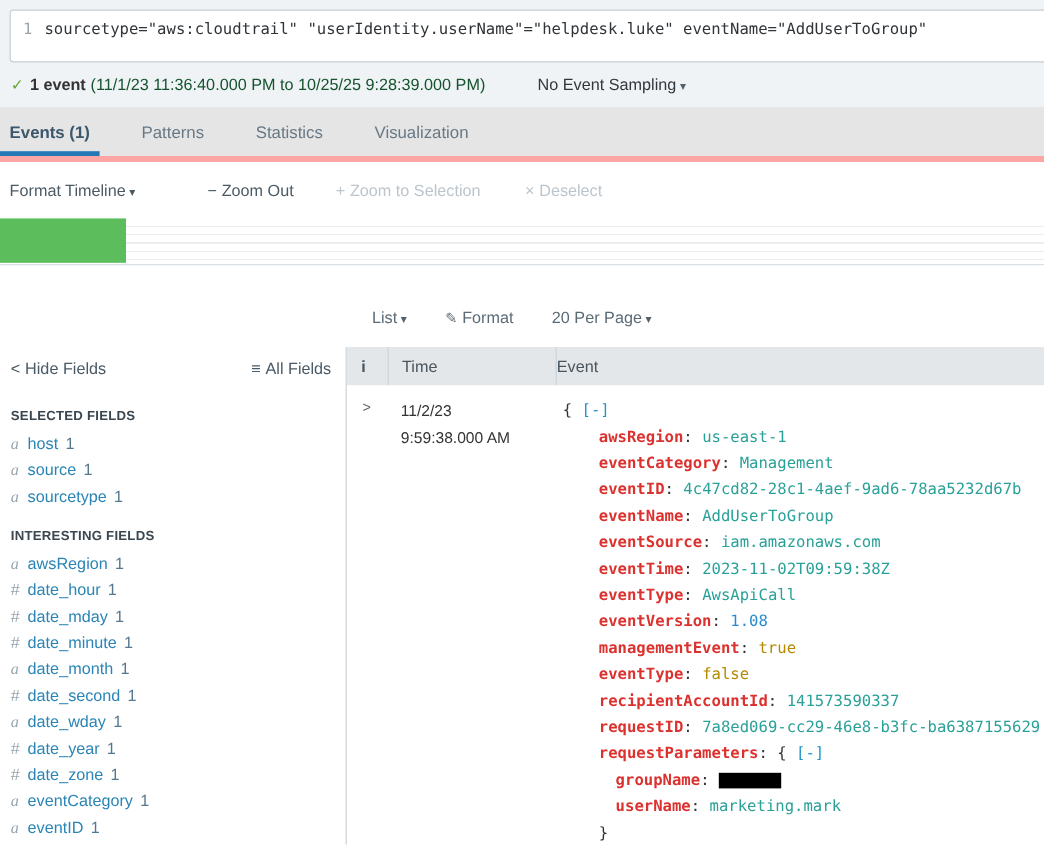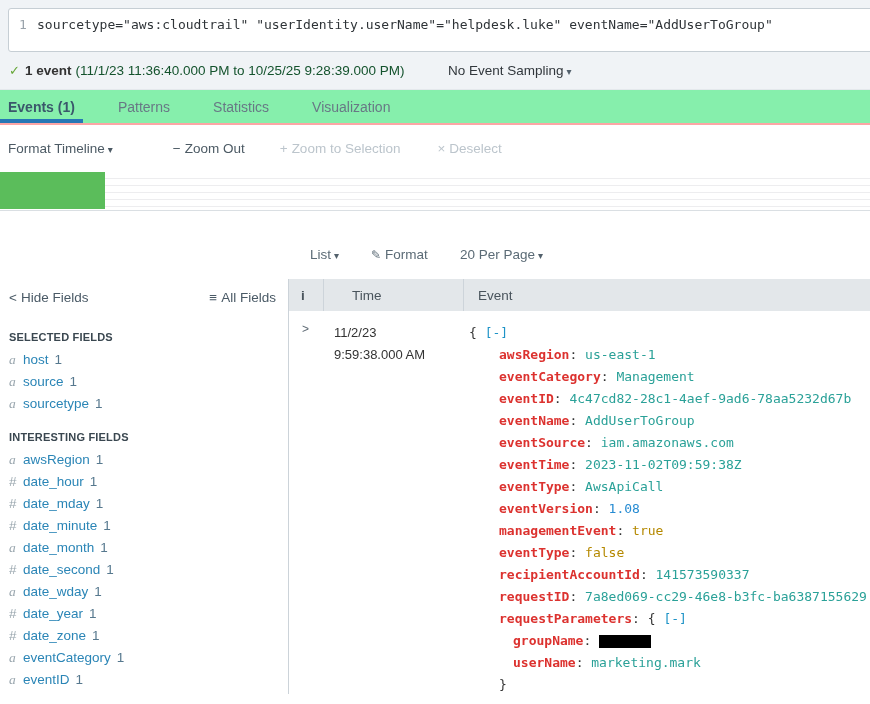--- a/index.html
+++ b/index.html
@@ -13,21 +13,21 @@
   .line-no { width:28px; text-align:center; color:#9aa3ab; font-family:"DejaVu Sans Mono", monospace; font-size:13px; }
   .query { font-family:"DejaVu Sans Mono", monospace; font-size:13px; color:#2f3438; white-space:nowrap; overflow:hidden; }
   .result-bar { position:relative; height:36px; display:flex; align-items:center; padding-left:9px; font-size:13.5px; }
   .check { color:#65a637; margin-right:5px; font-size:13px; }
   .count-label { font-weight:bold; color:#333; margin-right:4px; }
   .range-label { color:#14532d; }
   .sampling { position:absolute; left:448px; color:#31373c; cursor:pointer; }
   .caret { font-size:10px; color:#53616c; margin-left:3px; }
 
   
-  .tabs { height:35px; border-bottom:2px solid #fca5a5; display:flex; align-items:stretch; background:#86efac; }
+  .tabs { height:45px; border-bottom:5px solid #fca5a5; display:flex; align-items:stretch; background:#e5e5e5; }
   .tab { padding:0 8px; margin-right:27px; display:flex; align-items:center; font-size:14px;
          color:#687885; cursor:pointer; border-bottom:4px solid transparent; padding-top:4px; }
   .tab.active { color:#3a576b; font-weight:bold; border-bottom-color:#2677b5; }
 
   
   .tl-toolbar { height:47px; display:flex; align-items:center; font-size:13.5px; color:#4c5a64; background:#fff; }
   .tl-btn { cursor:pointer; white-space:nowrap; }
   .tl-btn .caret { color:#4c5a64; }
   .tl-format { margin-left:8px; }
   .tl-zoomout { margin-left:60px; }
@@ -60,22 +60,22 @@
   .field-row { line-height:22px; font-size:13.5px; white-space:nowrap; cursor:pointer; }
   .field-prefix { display:inline-block; width:14px; color:#98a5ad; }
   .field-prefix.alpha { font-style:italic; font-family:"Liberation Serif", serif; }
   .field-name { color:#2a85b6; margin-right:6px; }
   .field-count { color:#56788e; }
 
   
   .etable { flex:1; overflow:hidden; }
   .ehead { display:flex; height:32px; background:#e3e7ea; align-items:center; font-size:13.5px; color:#49545c; }
   .ehead .h-info { width:34px; padding-left:12px; font-weight:bold; }
-  .ehead .h-time { width:140px; padding-left:28px; border-left:1px solid #cdd4da; height:100%; display:flex; align-items:center; }
-  .ehead .h-event { flex:1; padding-left:14px; border-left:1px solid #cdd4da; height:100%; display:flex; align-items:center; }
+  .ehead .h-time { width:140px; padding-left:11px; border-left:1px solid #cdd4da; height:100%; display:flex; align-items:center; }
+  .ehead .h-event { flex:1; padding-left:0; border-left:1px solid #cdd4da; height:100%; display:flex; align-items:center; }
   .erow { display:flex; padding-top:11px; }
   .c-expand { width:34px; padding-left:13px; color:#5f6b75; font-size:12px; cursor:pointer; }
   .c-time { width:140px; padding-left:11px; font-size:13px; line-height:22px; color:#333; }
   .c-event { flex:1; padding-left:4px; }
   .json-line { font-family:"DejaVu Sans Mono", monospace; font-size:13px; line-height:22px; white-space:nowrap; }
   .indent-0 { padding-left:2px; }
   .indent-1 { padding-left:32px; }
   .indent-2 { padding-left:46px; }
   .j-key { color:#dc322f; font-weight:bold; }
   .j-colon { color:#333; }

